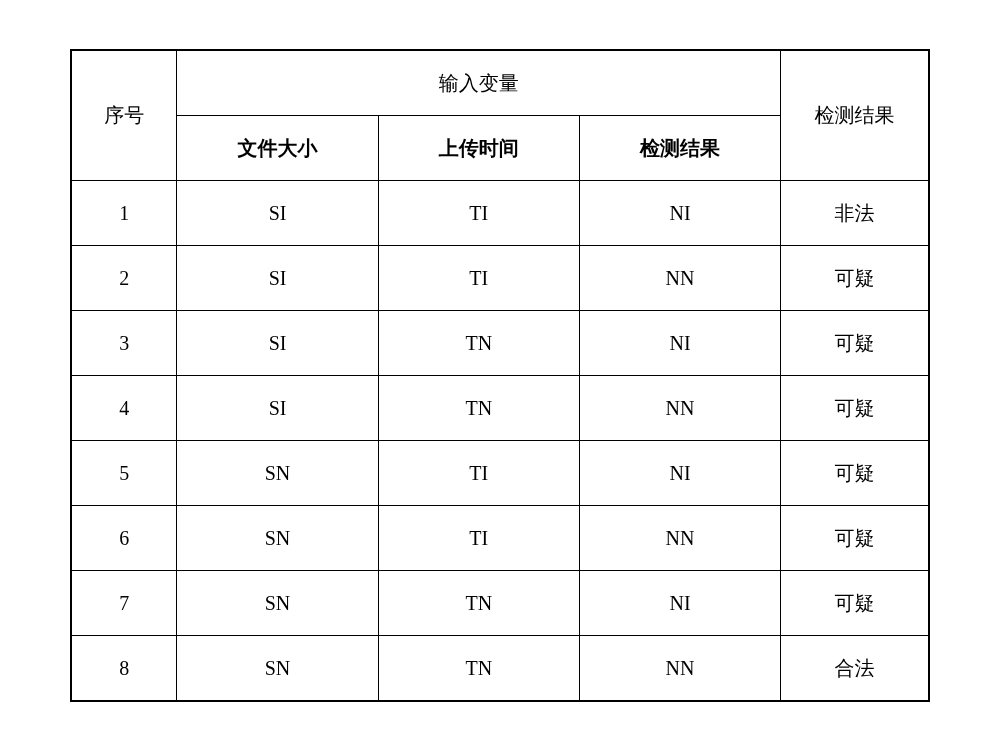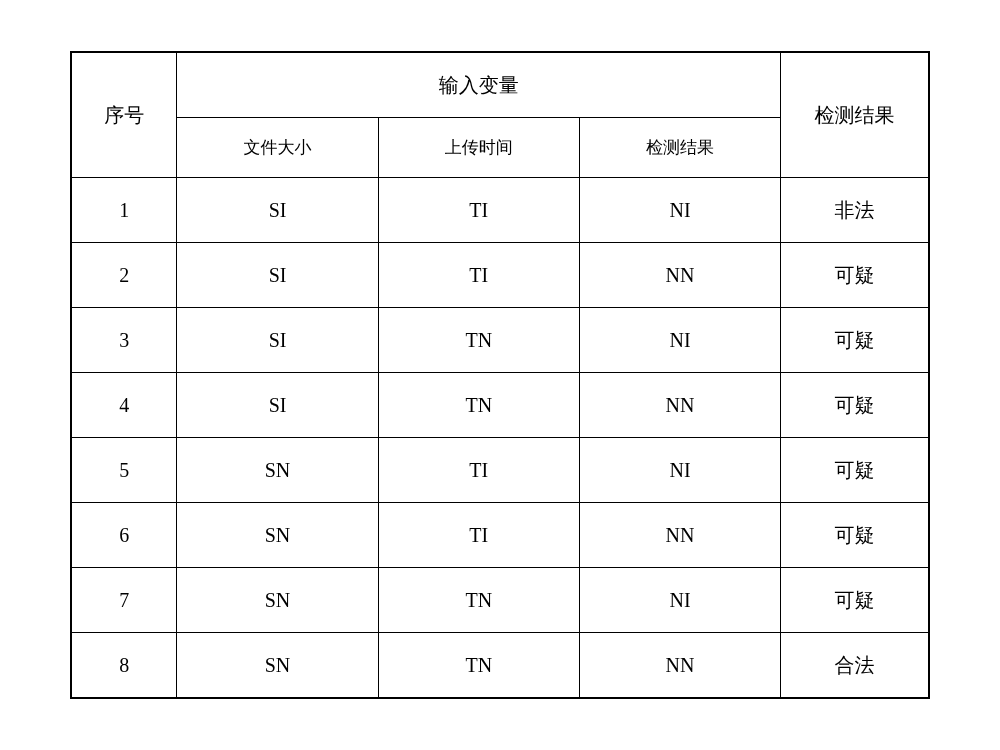--- a/index.html
+++ b/index.html
@@ -36,22 +36,22 @@
       font-size: 20px;
       line-height: 1.4;
     }
 
     .header-row-1 th {
       font-weight: normal;
       font-size: 20px;
     }
 
     .header-row-2 th {
-      font-weight: normal;
-      font-size: 17px;
+      font-weight: bold;
+      font-size: 20px;
     }
 
     .data-row td {
       font-size: 20px;
       height: 62px;
     }
 
     .col-seq {
       width: 100px;
       text-align: center;

